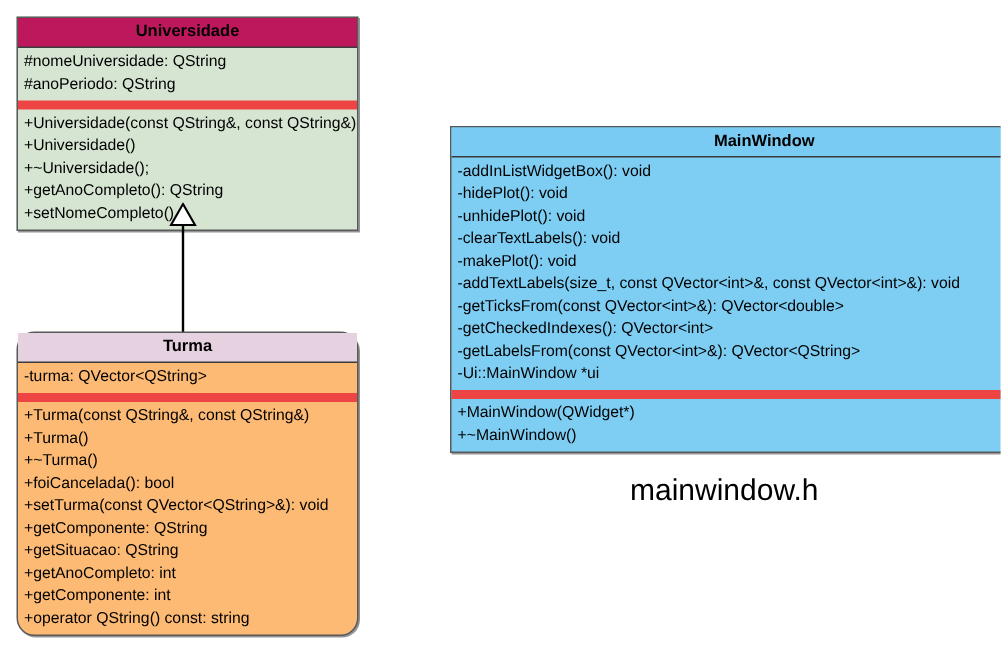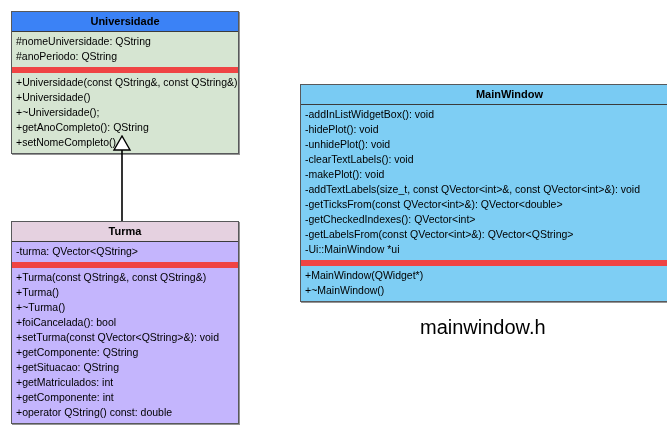--- a/index.html
+++ b/index.html
@@ -42,22 +42,22 @@
   .uml-row {
     font-size: 10.5px;
     line-height: 15px;
     padding: 0 4px;
     white-space: nowrap;
     overflow: hidden;
   }
 
   
   .skin-green  { background: #d6e5d2; }
-  .skin-green  .uml-title { background: #3b82f6; }
-  .skin-pink   { background: #c4b5fd; }
+  .skin-green  .uml-title { background: #be185d; }
+  .skin-pink   { background: #fdba74; border-radius: 12px; }
   .skin-pink   .uml-title { background: #e5d1e0; }
   .skin-blue   { background: #7ecef4; }
   .skin-blue   .uml-title { background: #79cbf3; }
 
   
   #box-universidade {
     left: 11px;  top: 11px;  width: 228px;
   }
   #box-turma {
     left: 11px;  top: 221px; width: 228px;
@@ -116,23 +116,23 @@
     <div class="uml-row">-turma: QVector&lt;QString&gt;</div>
   </div>
   <div class="uml-compartment last">
     <div class="uml-row">+Turma(const QString&amp;, const QString&amp;)</div>
     <div class="uml-row">+Turma()</div>
     <div class="uml-row">+~Turma()</div>
     <div class="uml-row">+foiCancelada(): bool</div>
     <div class="uml-row">+setTurma(const QVector&lt;QString&gt;&amp;): void</div>
     <div class="uml-row">+getComponente: QString</div>
     <div class="uml-row">+getSituacao: QString</div>
-    <div class="uml-row">+getMatriculados:  int</div>
+    <div class="uml-row">+getAnoCompleto:  int</div>
     <div class="uml-row">+getComponente:   int</div>
-    <div class="uml-row">+operator QString() const: double</div>
+    <div class="uml-row">+operator QString() const: string</div>
   </div>
 </div>
 
 <div class="uml-box skin-blue" id="box-mainwindow">
   <div class="uml-title">MainWindow</div>
   <div class="uml-compartment">
     <div class="uml-row">-addInListWidgetBox(): void</div>
     <div class="uml-row">-hidePlot(): void</div>
     <div class="uml-row">-unhidePlot(): void</div>
     <div class="uml-row">-clearTextLabels(): void</div>

